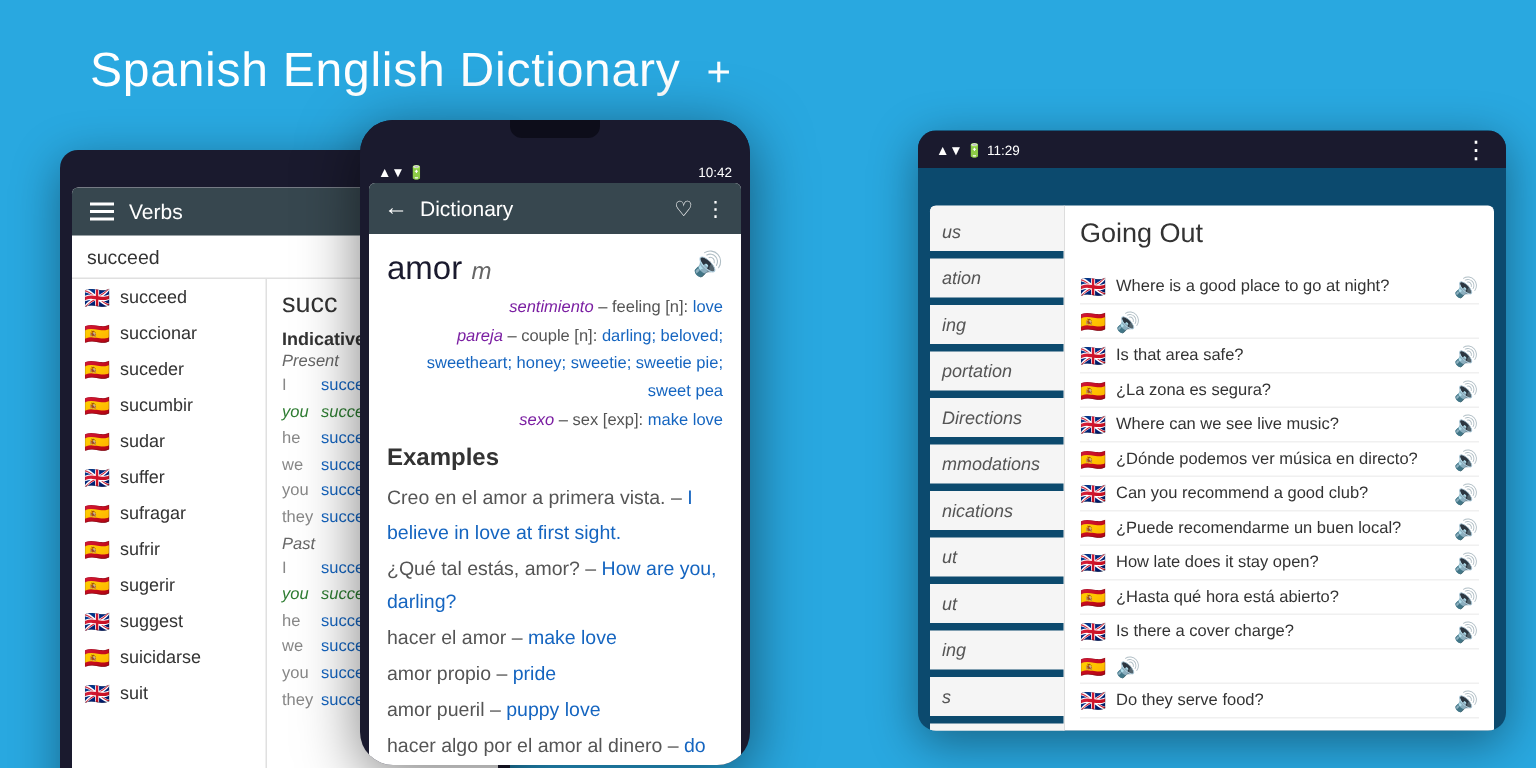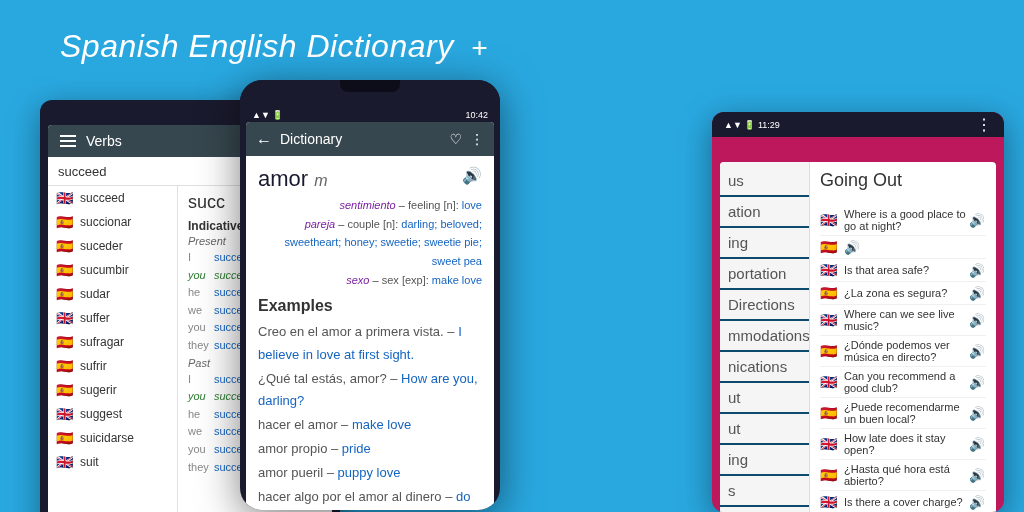--- a/index.html
+++ b/index.html
@@ -14,21 +14,20 @@
 
     
     .title {
       position: absolute;
       top: 28px;
       left: 60px;
       color: white;
       font-size: 32px;
       font-weight: 300;
       letter-spacing: 0.5px;
-      font-style: italic;
     }
     .title span {
       font-weight: 400;
     }
 
     
     .devices-container {
       position: absolute;
       top: 80px;
       left: 40px;
@@ -288,27 +287,27 @@
     .example-row .blue {
       color: #1565c0;
       font-weight: 500;
     }
     .example-row .orig {
       color: #555;
     }
 
     
     .tablet-right {
-      width: 292px;
+      width: 392px;
       height: 400px;
-      background: #be185d;
+      background: #0c4a6e;
       border-radius: 12px;
       position: absolute;
       right: 0;
-      top: 32px;
+      top: 7px;
       box-shadow: 0 8px 32px rgba(0,0,0,0.4);
       overflow: hidden;
       z-index: 1;
     }
     .tablet-right .screen {
       background: white;
       margin: 25px 8px 8px 8px;
       height: calc(100% - 33px);
       border-radius: 4px;
       overflow: hidden;
@@ -317,25 +316,26 @@
 
     
     .rt-sidebar {
       width: 90px;
       background: #f5f5f5;
       border-right: 1px solid #ddd;
       overflow-y: auto;
       padding: 4px 0;
     }
     .rt-sidebar-item {
-      font-size: 15px;
+      font-size: 12px;
       padding: 6px 8px;
       color: #555;
       cursor: pointer;
-      border-bottom: 2px solid #0c4a6e;
+      border-bottom: 5px solid #0c4a6e;
+      font-style: italic;
     }
 
     
     .rt-main {
       flex: 1;
       overflow-y: auto;
       padding: 8px 10px;
     }
     .rt-section-title {
       font-size: 18px;

